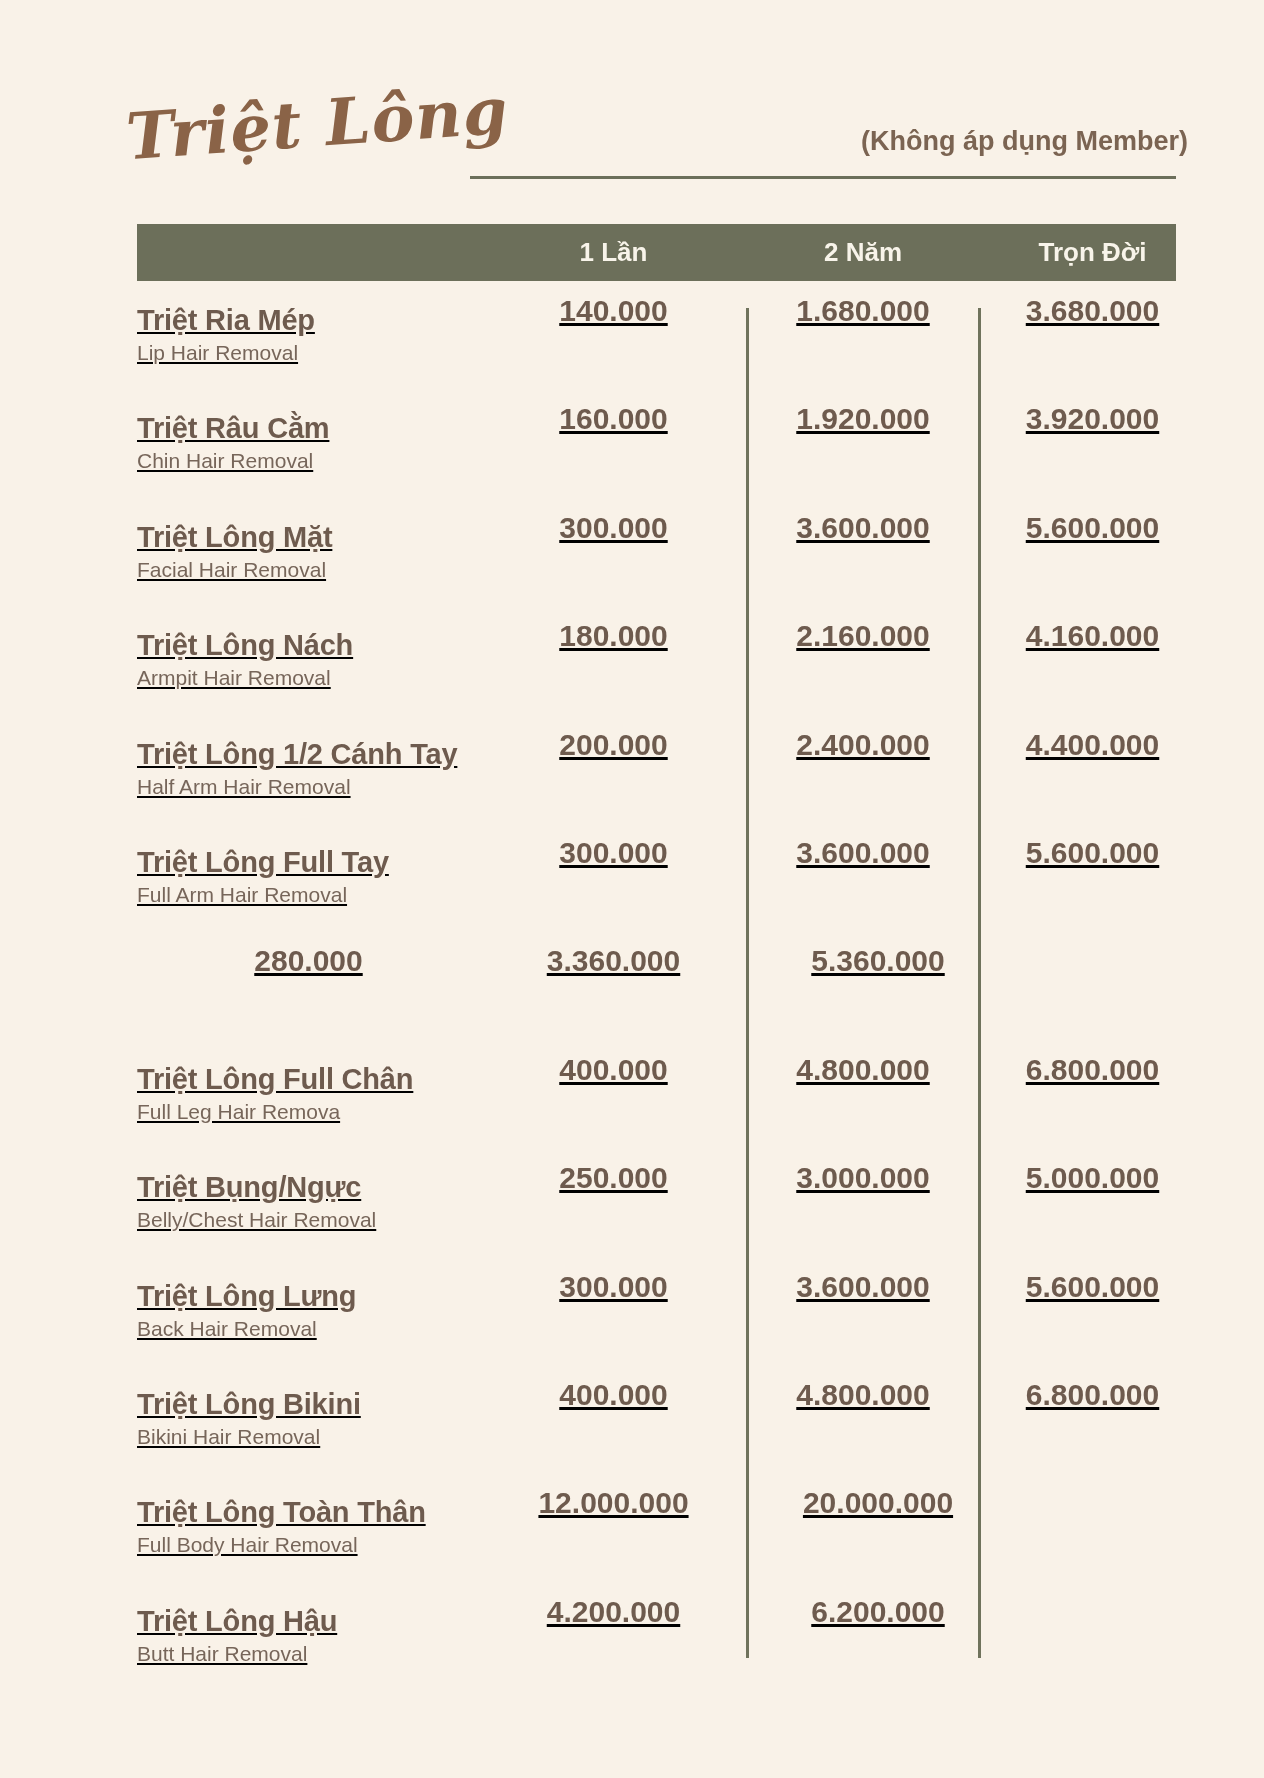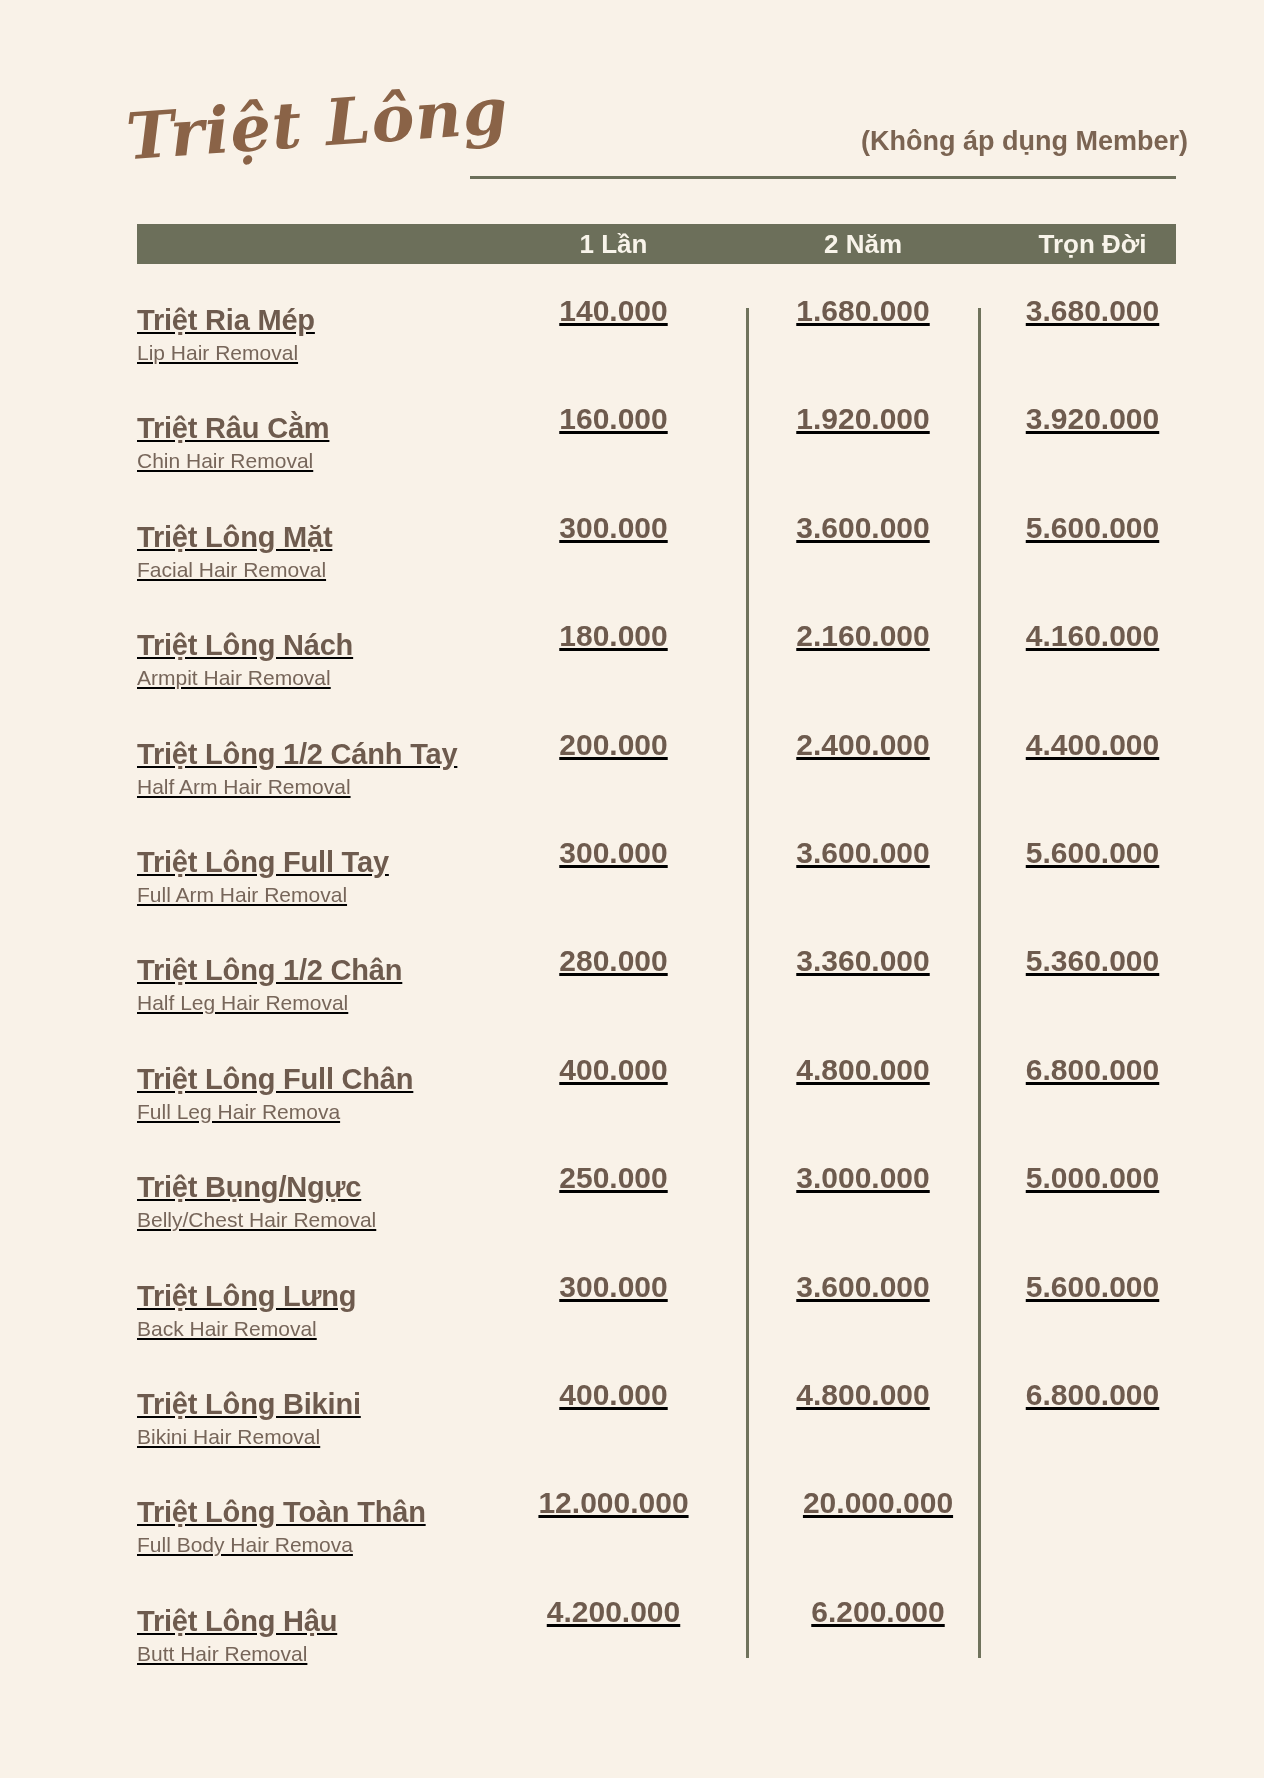--- a/index.html
+++ b/index.html
@@ -43,21 +43,21 @@
     position:absolute;left:470px;right:88px;top:176px;
     height:3px;background:var(--rule);
   }
   
   .grid-cols{
     display:grid;
     grid-template-columns:343px 267px 232px 197px;
   }
   .table-head{
     position:absolute;left:137px;top:224px;
-    width:1039px;height:40px;
+    width:1039px;height:57px;
     background:var(--bar);
     align-items:center;
   }
   .th{
     text-align:center;
     color:var(--bar_text);
     font-weight:bold;font-size:26px;
     white-space:nowrap;
   }
   .th.col-3{padding-left:30px;}
@@ -166,24 +166,20 @@
         <div class="cell-name">
           <div class="service-name">Triệt Lông Full Tay</div>
           <div class="service-subtitle">Full Arm Hair Removal</div>
         </div>
         <div class="cell-price col-1">300.000</div>
         <div class="cell-price col-2">3.600.000</div>
         <div class="cell-price col-3">5.600.000</div>
       </div>
 
       <div class="row grid-cols">
-        <div class="cell-name">
-          <div class="service-name">Triệt Lông 1/2 Chân</div>
-          <div class="service-subtitle">Half Leg Hair Removal</div>
-        </div>
         <div class="cell-price col-1">280.000</div>
         <div class="cell-price col-2">3.360.000</div>
         <div class="cell-price col-3">5.360.000</div>
       </div>
 
       <div class="row grid-cols">
         <div class="cell-name">
           <div class="service-name">Triệt Lông Full Chân</div>
           <div class="service-subtitle">Full Leg Hair Remova</div>
         </div>
@@ -218,21 +214,21 @@
           <div class="service-subtitle">Bikini Hair Removal</div>
         </div>
         <div class="cell-price col-1">400.000</div>
         <div class="cell-price col-2">4.800.000</div>
         <div class="cell-price col-3">6.800.000</div>
       </div>
 
       <div class="row grid-cols">
         <div class="cell-name">
           <div class="service-name">Triệt Lông Toàn Thân</div>
-          <div class="service-subtitle">Full Body Hair Remova</div>
+          <div class="service-subtitle">Full Body Hair Removal</div>
         </div>
         <div class="cell-price col-2">12.000.000</div>
         <div class="cell-price col-3">20.000.000</div>
       </div>
 
       <div class="row grid-cols">
         <div class="cell-name">
           <div class="service-name">Triệt Lông Hậu</div>
           <div class="service-subtitle">Butt Hair Removal</div>
         </div>

